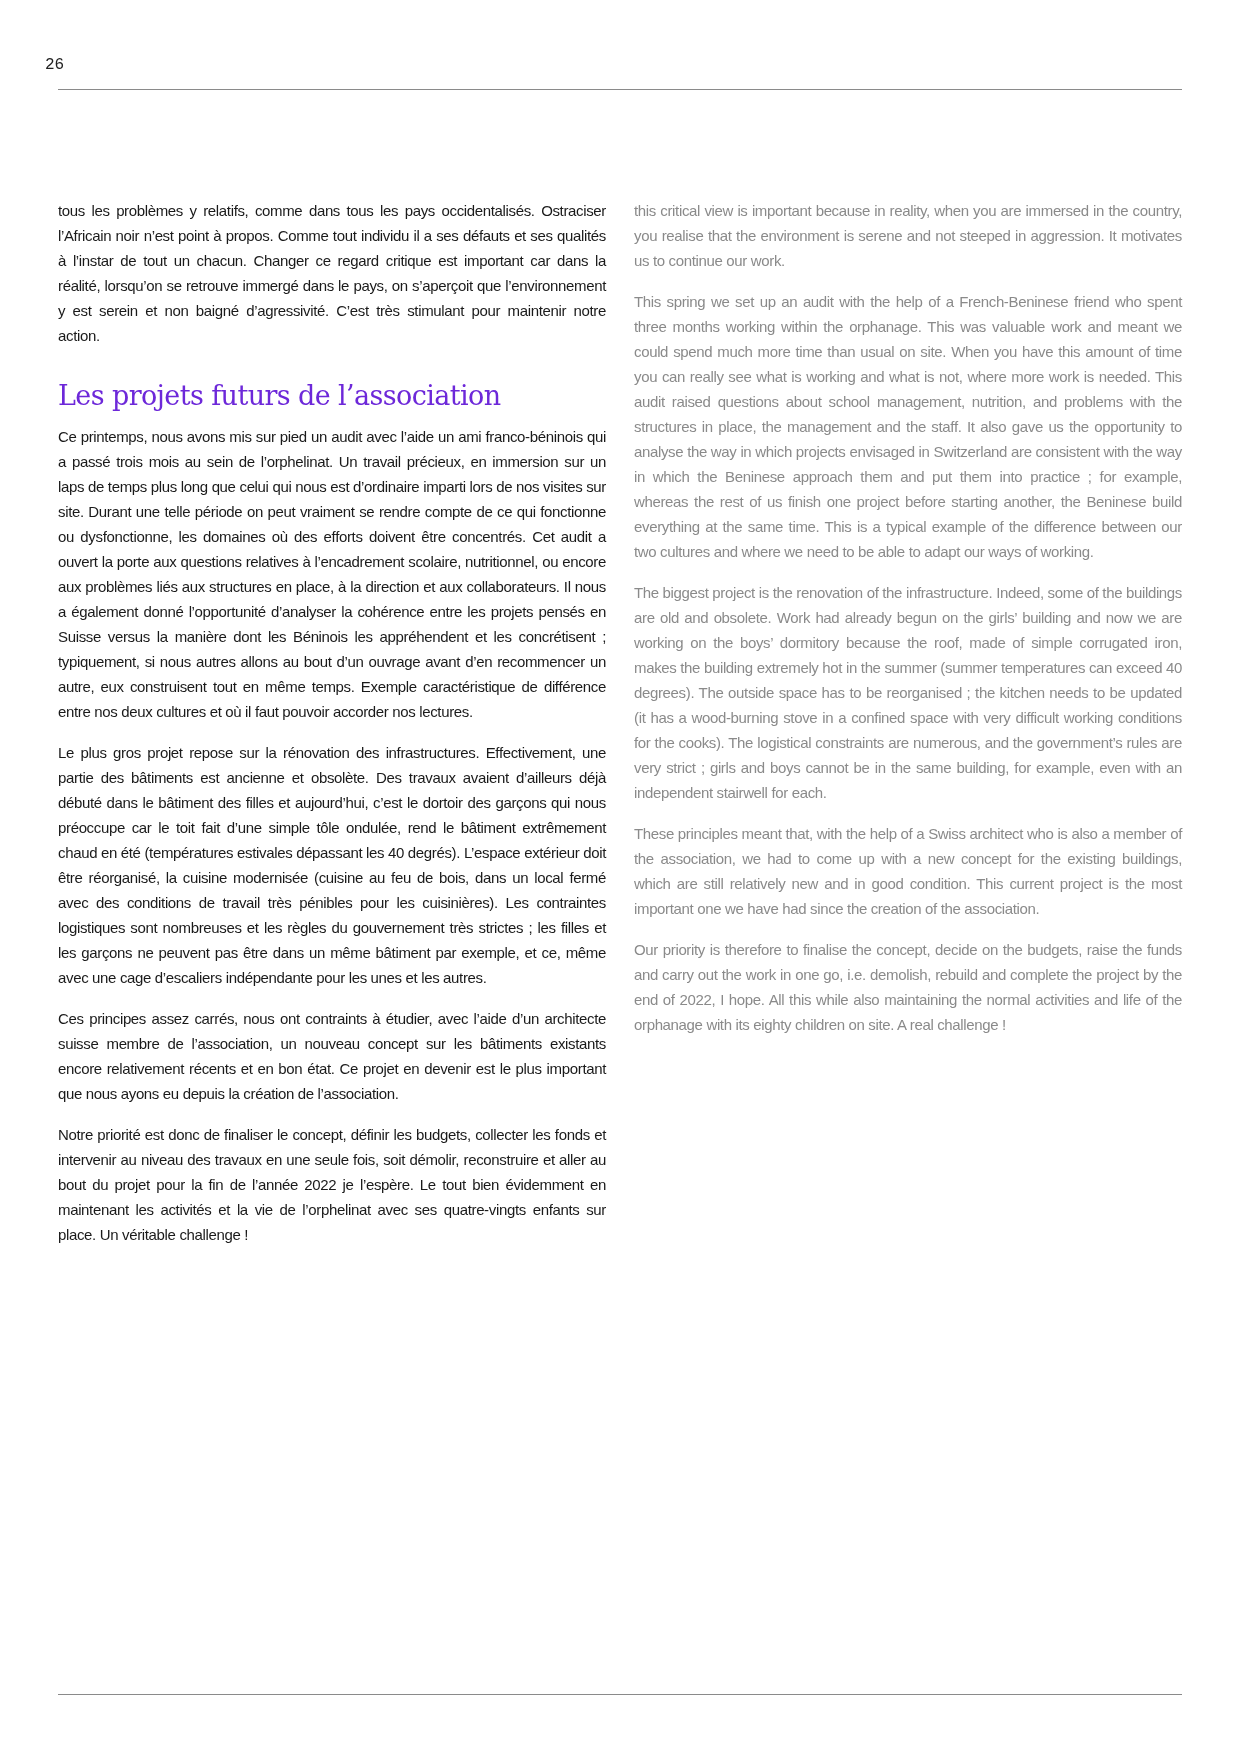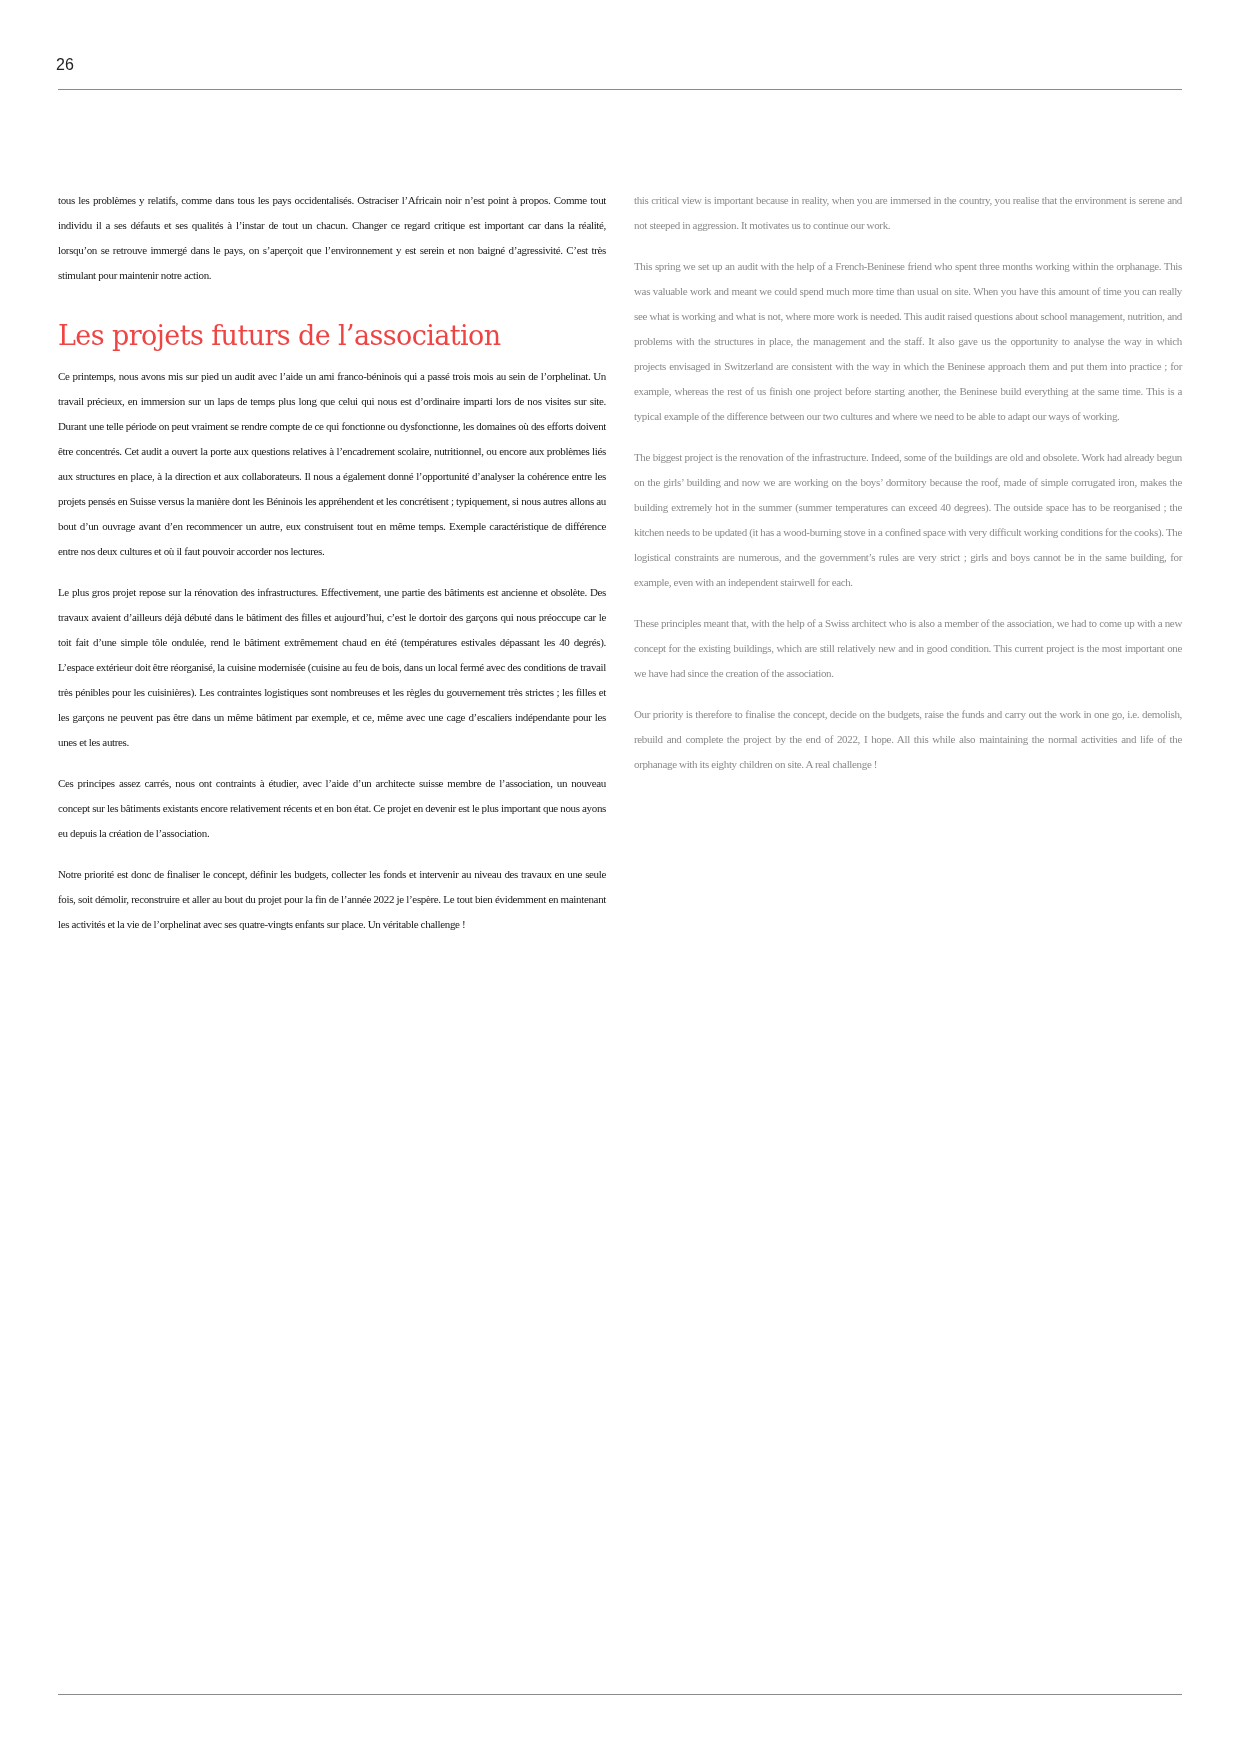--- a/index.html
+++ b/index.html
@@ -1,38 +1,38 @@
 <!DOCTYPE html>
 <html><head>
 <meta charset="utf-8">
 <style>
   html, body { margin: 0; padding: 0; background: #ffffff; }
   body { width: 1240px; height: 1754px; position: relative; overflow: hidden; }
   .page-number {
-    position: absolute; left: 56px; top: 56px;
-    font-family: Liberation Sans, sans-serif; font-size: 16px; color: #222;
+    position: absolute; left: 45px; top: 56px;
+    font-family: Liberation Mono, monospace; font-size: 16px; color: #222;
   }
   .rule { position: absolute; left: 58px; width: 1124px; height: 1px; background: #8a8a8a; }
   .rule.top { top: 89px; }
   .rule.bottom { top: 1694px; }
   .col { position: absolute; top: 186px; width: 548px; }
   .col.left { left: 58px; color: #1a1a1a; }
   .col.right { left: 634px; color: #8a8a8a; }
   .col p {
-    margin: 2px 0 16px 0;
-    font-family: Liberation Serif, serif;
-    font-size: 11px; line-height: 25px;
+    margin: 12px 0 16px 0;
+    font-family: Liberation Sans, sans-serif;
+    font-size: 15px; line-height: 25px;
     text-align: justify; letter-spacing: -0.35px;
   }
   .col h2 {
     font-family: "DejaVu Serif", serif; font-weight: normal;
     font-size: 27px; line-height: 32px; letter-spacing: -0.6px;
     margin: 32px 0 12px 0;
   }
-  .col.left h2 { color: #ef4444; }
+  .col.left h2 { color: #6d28d9; }
   .col.right h2 { color: #8a8a8a; }
 </style>
 </head>
 <body>
 
 <div class="page-number">26</div>
 <div class="rule top"></div>
 
 <div class="col left">
   <p>tous les problèmes y relatifs, comme dans tous les pays occidentalisés. Ostraciser l’Africain noir n’est point à propos. Comme tout individu il a ses défauts et ses qualités à l’instar de tout un chacun. Changer ce regard critique est important car dans la réalité, lorsqu’on se retrouve immergé dans le pays, on s’aperçoit que l’environnement y est serein et non baigné d’agressivité. C’est très stimulant pour maintenir notre action.</p>

